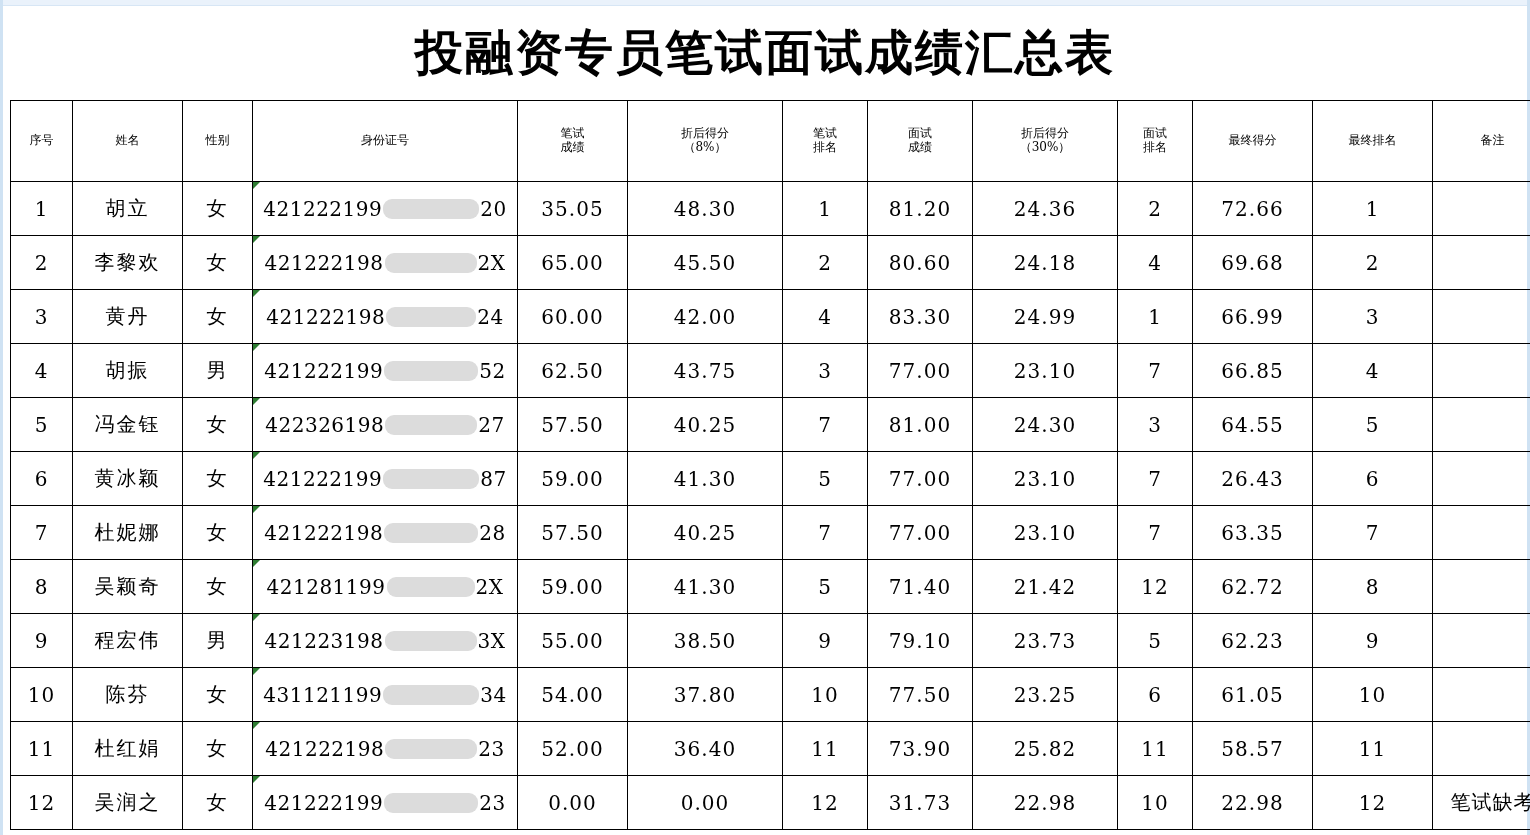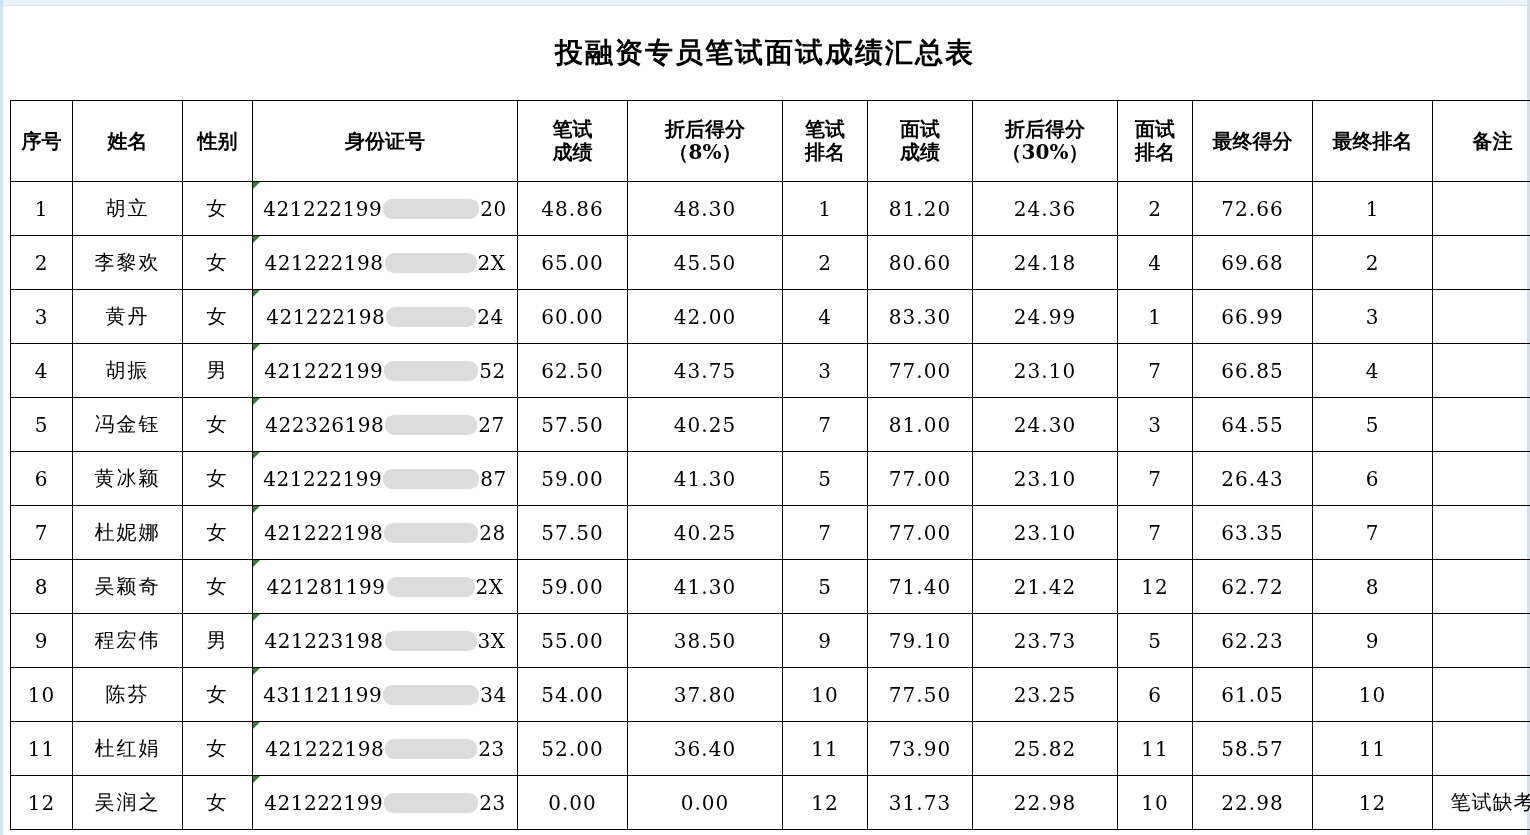--- a/index.html
+++ b/index.html
@@ -45,21 +45,21 @@
     left: 3px;
     right: 3px;
     height: 95px;
     display: flex;
     align-items: center;
     justify-content: center;
   }
   .title {
     font-family: "DejaVu Serif", serif;
     font-weight: bold;
-    font-size: 28px;
+    font-size: 48px;
     letter-spacing: 2px;
     color: #000000;
     white-space: nowrap;
   }
   .table-wrap {
     position: absolute;
     top: 100px;
     left: 10px;
     right: 10px;
   }
@@ -71,22 +71,22 @@
   table.grid th, table.grid td {
     border: 1px solid #000000;
     text-align: center;
     vertical-align: middle;
     color: #000000;
     font-family: "DejaVu Serif", serif;
     padding: 0;
   }
   table.grid thead th {
     height: 80px;
-    font-weight: bold;
-    font-size: 20px;
+    font-weight: normal;
+    font-size: 12px;
     line-height: 1.15;
   }
   table.grid tbody td {
     height: 53px;
     font-size: 20px;
     font-weight: normal;
   }
   td.num, th.num { font-family: "DejaVu Serif", serif; letter-spacing: 1px; }
   td.name {
     letter-spacing: 2px;
@@ -204,21 +204,21 @@
             <th class="head-2line">最终排名</th>
             <th class="head-2line">备注</th>
           </tr>
       </thead>
       <tbody id="table-body">
           <tr>
             <td class="num">1</td>
             <td class="name">胡立</td>
             <td class="name">女</td>
             <td class="id-cell"><span class="cell-mark"></span><span class="id-inner"><span>421222199</span><span class="redact" style="width: 96px;"></span><span>20</span></span></td>
-            <td class="num">48.86</td>
+            <td class="num">35.05</td>
             <td class="num">48.30</td>
             <td class="num">1</td>
             <td class="num">81.20</td>
             <td class="num">24.36</td>
             <td class="num">2</td>
             <td class="num">72.66</td>
             <td class="num">1</td>
             <td class="remark-text"></td>
           </tr>
           <tr>

